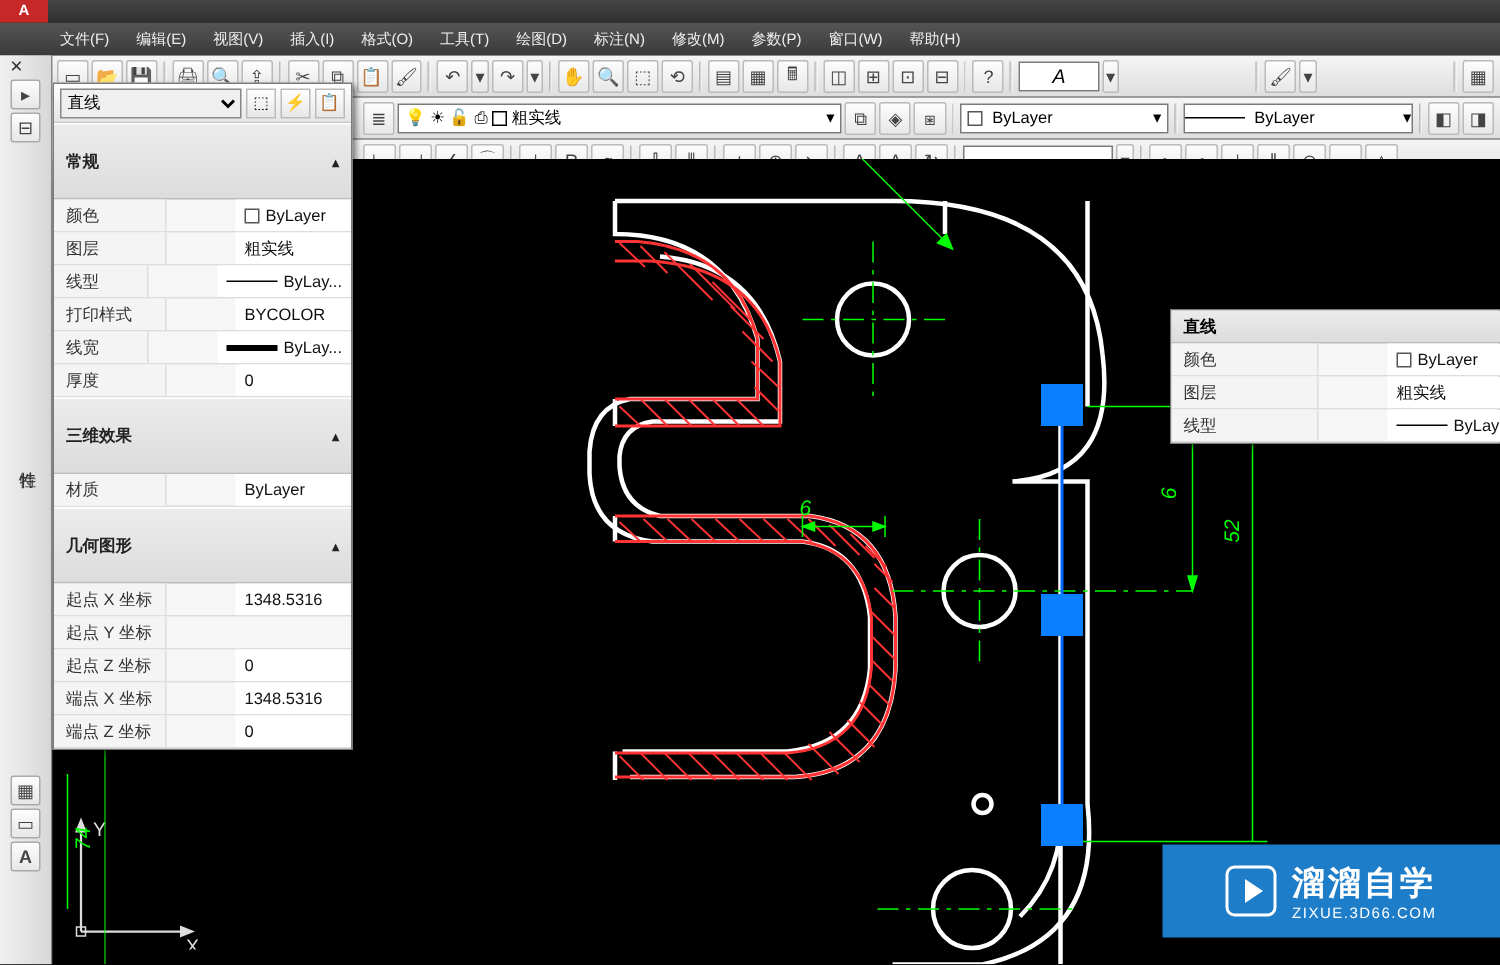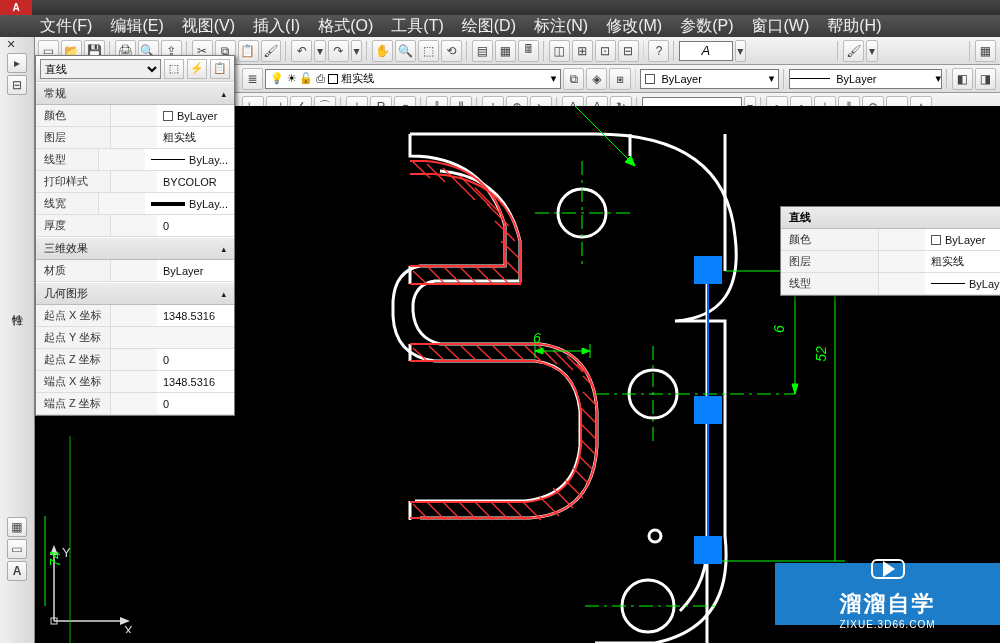--- a/index.html
+++ b/index.html
@@ -4,21 +4,21 @@
 <style>
   * { box-sizing: border-box; margin: 0; padding: 0; font-family: "Microsoft YaHei", SimSun, Arial, sans-serif; }
   body { background: #000; width: 1000px; height: 643px; overflow: hidden; position: relative; font-size: 12px; }
   
   
   .titlebar { background: #2a2a2a; height: 15px; display: flex; }
   .app-logo { width: 32px; height: 15px; background: #c62828; display: flex; align-items: center; justify-content: center; color: #fff; font-size: 10px; font-weight: bold; }
   .titlebar-area { flex: 1; background: linear-gradient(#454545,#303030); }
   
   
-  .menubar { background: linear-gradient(#555,#3a3a3a); height: 22px; display: flex; align-items: center; padding-left: 40px; gap: 18px; color: #eee; font-size: 16px; }
+  .menubar { background: linear-gradient(#555,#3a3a3a); height: 22px; display: flex; align-items: center; padding-left: 40px; gap: 18px; color: #eee; font-size: 10px; }
   .menubar span { cursor: default; }
   
   
   .toolbar-row { background: linear-gradient(#f5f5f5,#dedede); border-bottom: 1px solid #999; height: 28px; display: flex; align-items: center; padding: 0 4px; gap: 2px; }
   .tb-btn { width: 22px; height: 22px; background: linear-gradient(#fdfdfd,#e7e7e7); border: 1px solid #bbb; border-radius: 2px; display: flex; align-items: center; justify-content: center; font-size: 12px; color: #444; }
   .tb-sep { width: 2px; height: 20px; background: linear-gradient(90deg,#aaa,#fff); margin: 0 2px; }
   .tb-input { height: 20px; border: 1px solid #7a7a7a; background: #fff; font-size: 11px; padding: 0 3px; }
   
   
   .left-dock { position: absolute; left: 0; top: 37px; width: 35px; height: 606px; background: linear-gradient(90deg,#f0f0f0,#d8d8d8); border-right: 1px solid #888; display: flex; flex-direction: column; align-items: center; padding-top: 0; gap: 2px; }
@@ -32,21 +32,21 @@
   .ucs svg { display: block; }
   
   
   .canvas { position: absolute; left: 35px; top: 106px; right: 0; bottom: 0; background: #000; overflow: hidden; }
   
   
   .palette { position: absolute; left: 35px; top: 55px; width: 200px; background: #f6f6f6; border: 1px solid #7a7a7a; box-shadow: 2px 2px 4px rgba(0,0,0,.5); font-size: 11px; z-index: 50; }
   .palette-header { background: linear-gradient(#fff,#e6e6e6); border-bottom: 1px solid #ccc; height: 26px; display: flex; align-items: center; padding: 0 4px; gap: 3px; }
   .palette-header select { flex: 1; height: 20px; font-size: 11px; border: 1px solid #888; }
   .palette-header .hbtn { width: 20px; height: 20px; border: 1px solid #bbb; background: linear-gradient(#fff,#e7e7e7); display:flex;align-items:center;justify-content:center;font-size:11px; }
-  .palette-section { background: linear-gradient(#ececec,#dcdcdc); border-top: 1px solid #fff; border-bottom: 1px solid #bbb; padding: 3px 8px; font-weight: normal; color: #222; display:flex;justify-content:space-between;align-items:center; }
+  .palette-section { background: linear-gradient(#ececec,#dcdcdc); border-top: 1px solid #fff; border-bottom: 1px solid #bbb; padding: 17px 8px; font-weight: bold; color: #222; display:flex;justify-content:space-between;align-items:center; }
   .palette-section .caret { font-size: 9px; }
   .palette-row { display: flex; border-bottom: 1px solid #ddd; gap: 46px; }
   .palette-row .lbl { width: 75px; padding: 3px 8px; color: #333; background: #f4f4f4; border-right: 1px solid #ddd; }
   .palette-row .val { flex: 1; padding: 3px 6px; color: #111; background: #fff; display:flex;align-items:center;gap:4px; }
   .swatch { width: 10px; height: 10px; border: 1px solid #555; background: #fff; display:inline-block; }
   .line-swatch { width: 34px; height: 0; border-top: 1px solid #000; display:inline-block; }
   .thick-swatch { width: 34px; height: 4px; background: #000; display:inline-block; }
   
   
   .palette2 { position: absolute; left: 780px; top: 206px; width: 220px; background: #f6f6f6; border: 1px solid #7a7a7a; box-shadow: 2px 2px 4px rgba(0,0,0,.5); font-size: 11px; z-index: 40; }
@@ -56,21 +56,21 @@
   .palette2 .p2header { background: linear-gradient(#ececec,#dcdcdc); border-bottom:1px solid #bbb; padding:3px 8px; font-weight:bold; }
   .palette2 .palette-row .lbl { width: 98px; }
   
   
   .grip { position: absolute; width: 28px; height: 28px; background: #0a7fff; z-index: 30; }
   
   
   .dim { position: absolute; color: #0f0; font-size: 14px; font-style: italic; z-index: 20; }
   
   
-  .watermark { position: absolute; right: 0; bottom: 18px; width: 225px; height: 62px; background: #1d7dc8; color: #fff; display: flex; align-items: center; justify-content: center; gap: 10px; z-index: 60; flex-direction: column; }
+  .watermark { position: absolute; right: 0; bottom: 18px; width: 225px; height: 62px; background: #1d7dc8; color: #fff; display: flex; align-items: center; justify-content: center; gap: 10px; z-index: 60; }
   .watermark .play { width: 34px; height: 34px; border: 2px solid #fff; border-radius: 6px; display:flex;align-items:center;justify-content:center; }
   .watermark .play::after { content:""; border-left: 12px solid #fff; border-top: 8px solid transparent; border-bottom: 8px solid transparent; margin-left:3px;}
   .watermark .wt { font-size: 22px; font-weight: bold; letter-spacing: 2px; }
   .watermark .wu { font-size: 10px; letter-spacing: 1px; display:block; }
   
   
   .drawing { position: absolute; inset: 0; z-index: 10; }
   
   
   .layer-combo { width: 310px; height: 20px; border: 1px solid #7a7a7a; background:#fff; display:flex; align-items:center; padding:0 4px; gap:3px; font-size:11px; }

